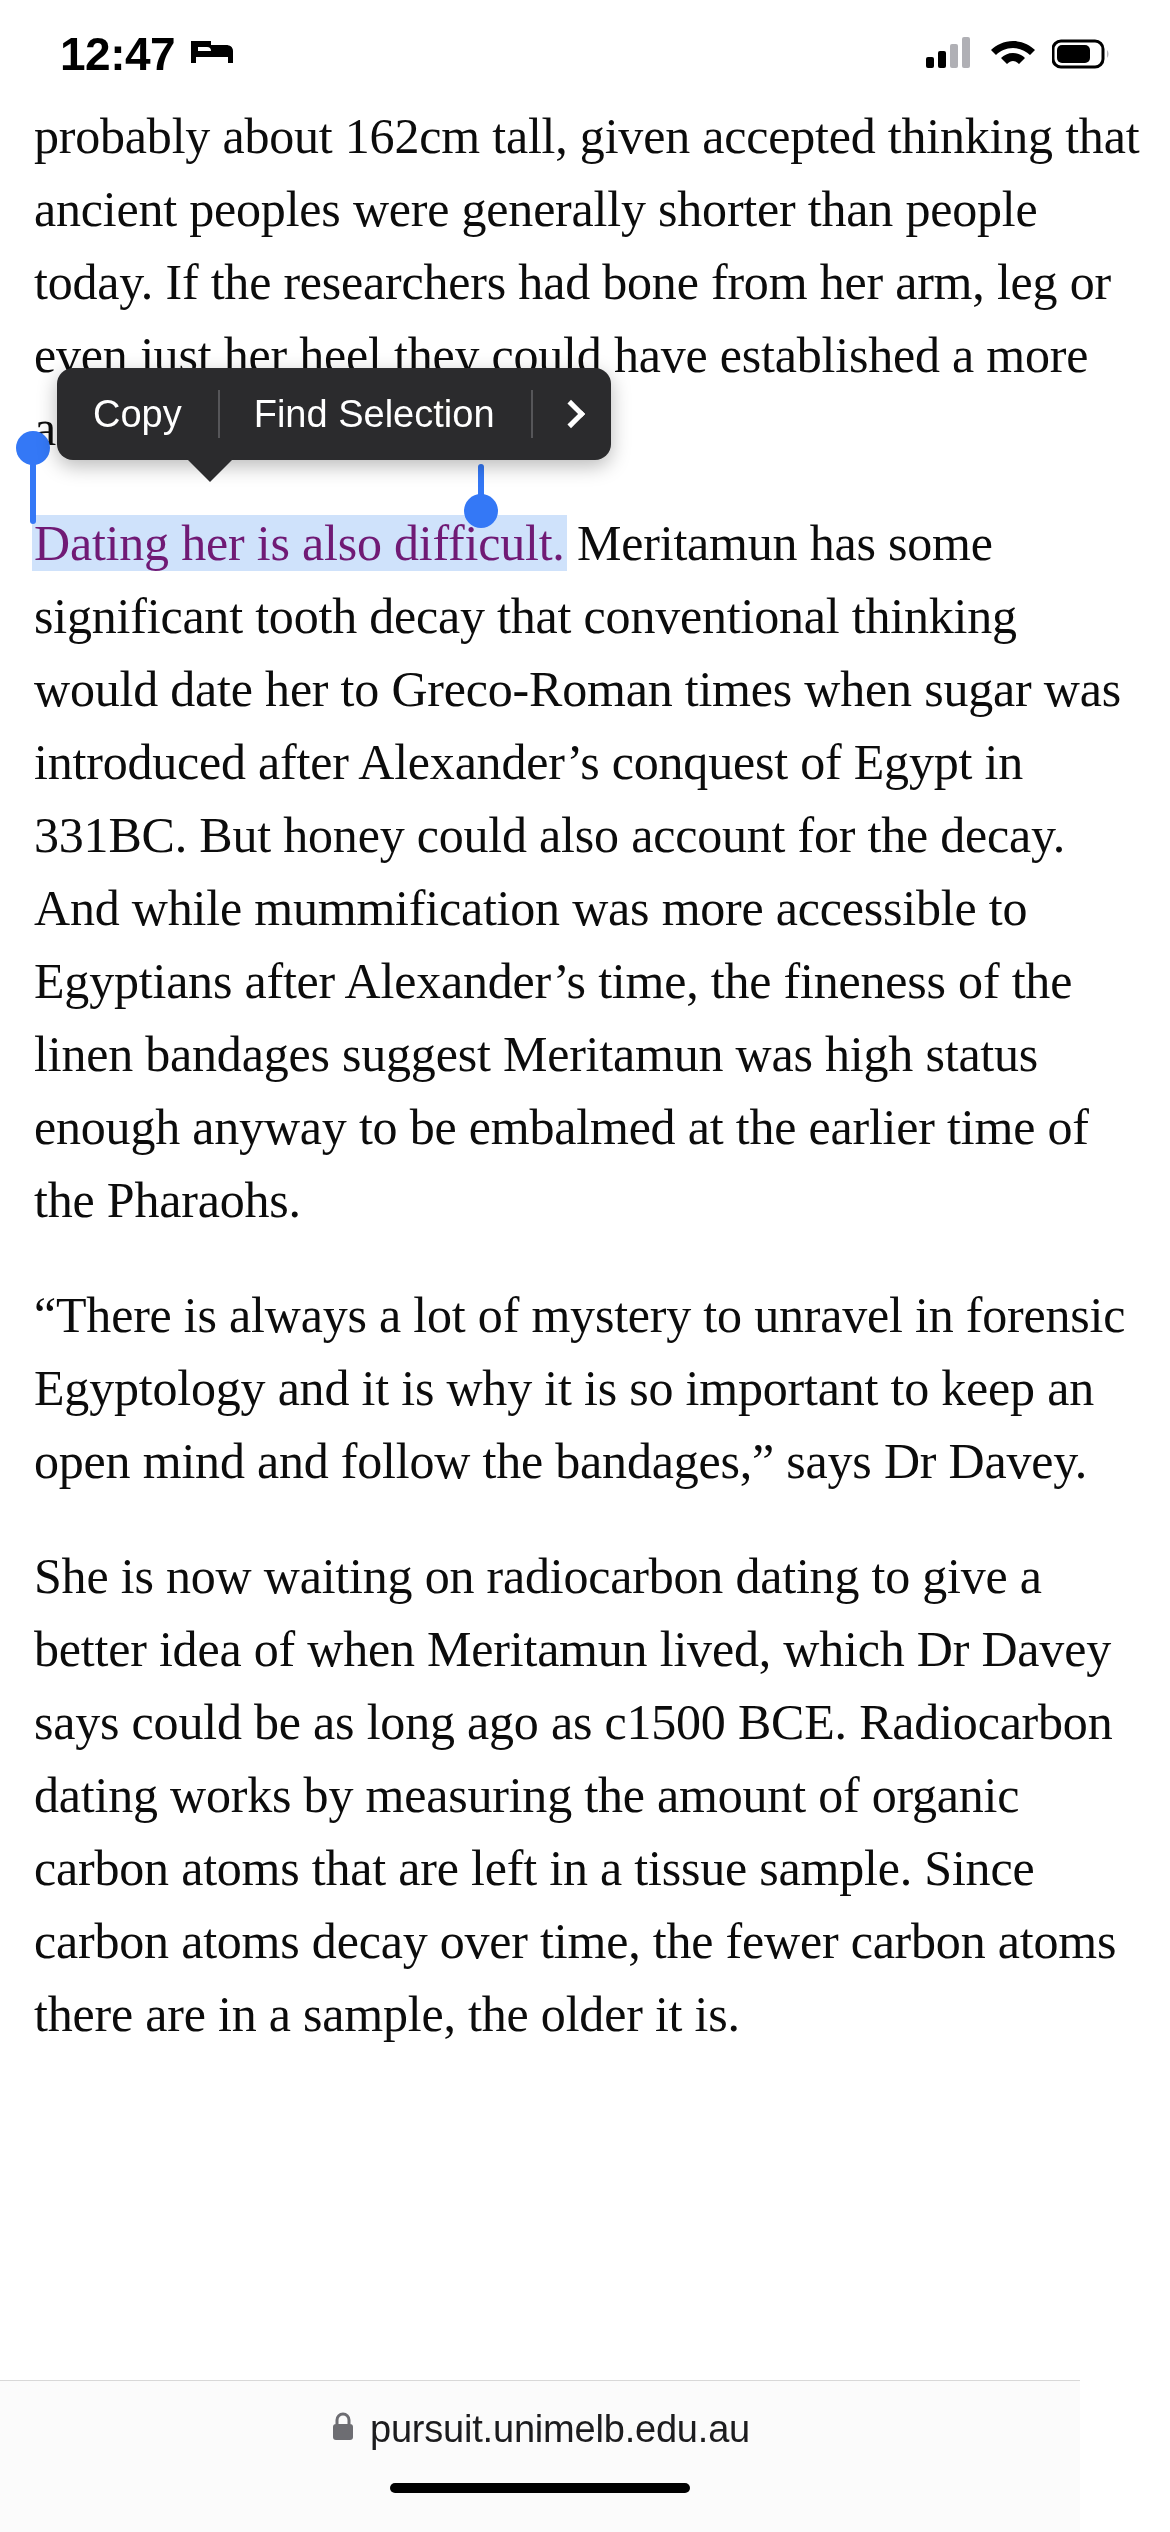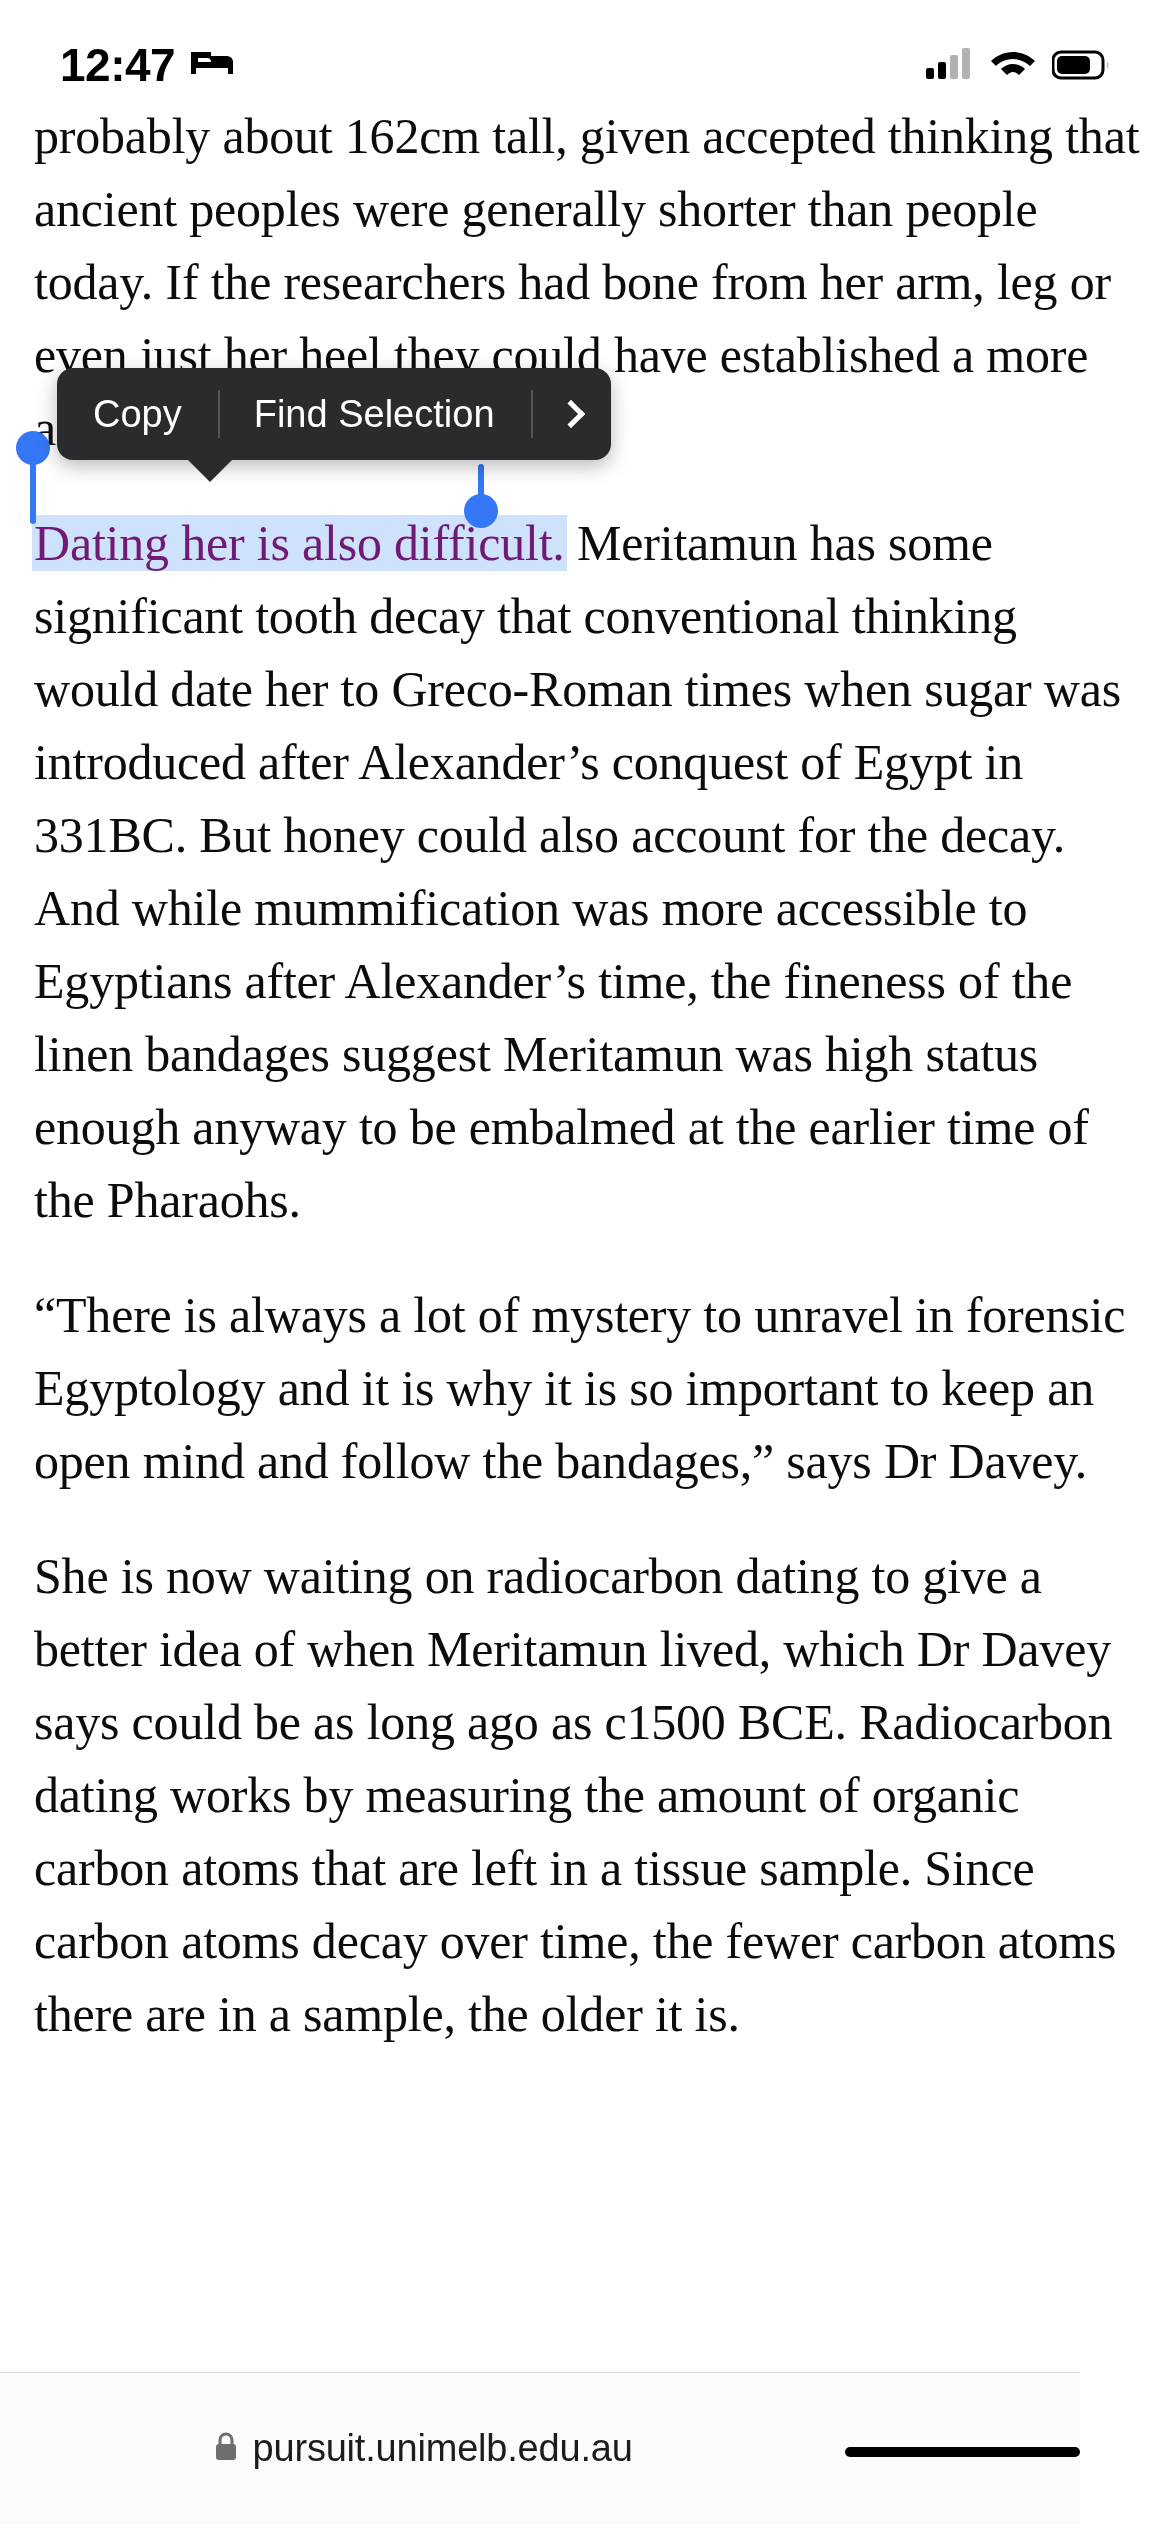--- a/index.html
+++ b/index.html
@@ -14,21 +14,21 @@
     position: relative;
     width: 1170px;
     height: 2532px;
     background: #ffffff;
     overflow: hidden;
   }
 
   
   .statusbar {
     position: absolute;
-    top: 15px; left: 0;
+    top: 4px; left: 0;
     width: 1170px;
     height: 100px;
     display: flex;
     align-items: center;
     justify-content: space-between;
     padding: 0 58px 0 60px;
   }
   .status-left {
     display: flex;
     align-items: center;
@@ -151,27 +151,27 @@
     border-left: 24px solid transparent;
     border-right: 24px solid transparent;
     border-top: 24px solid #2b2b2d;
     z-index: 21;
   }
 
   
   .bottombar {
     position: absolute;
     left: 0;
-    bottom: 8px;
+    bottom: 0;
     width: 1080px;
     height: 152px;
     background: #fbfbfb;
     border-top: 1px solid #d8d8d8;
     display: flex;
-    flex-direction: row;
+    flex-direction: column;
     align-items: center;
   }
   .urlrow {
     display: flex;
     align-items: center;
     justify-content: center;
     gap: 14px;
     height: 96px;
     width: 100%;
   }

